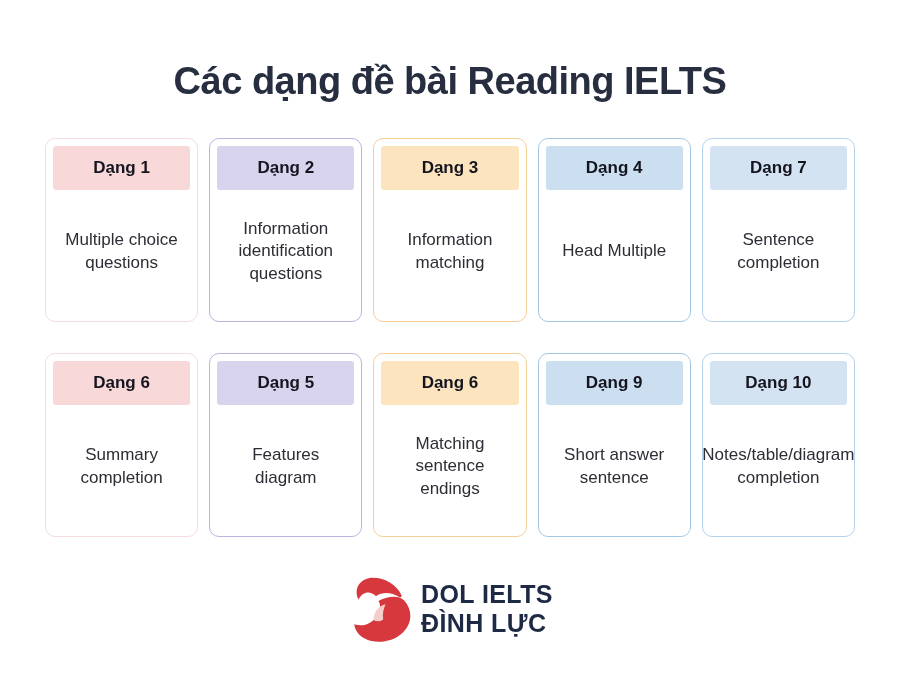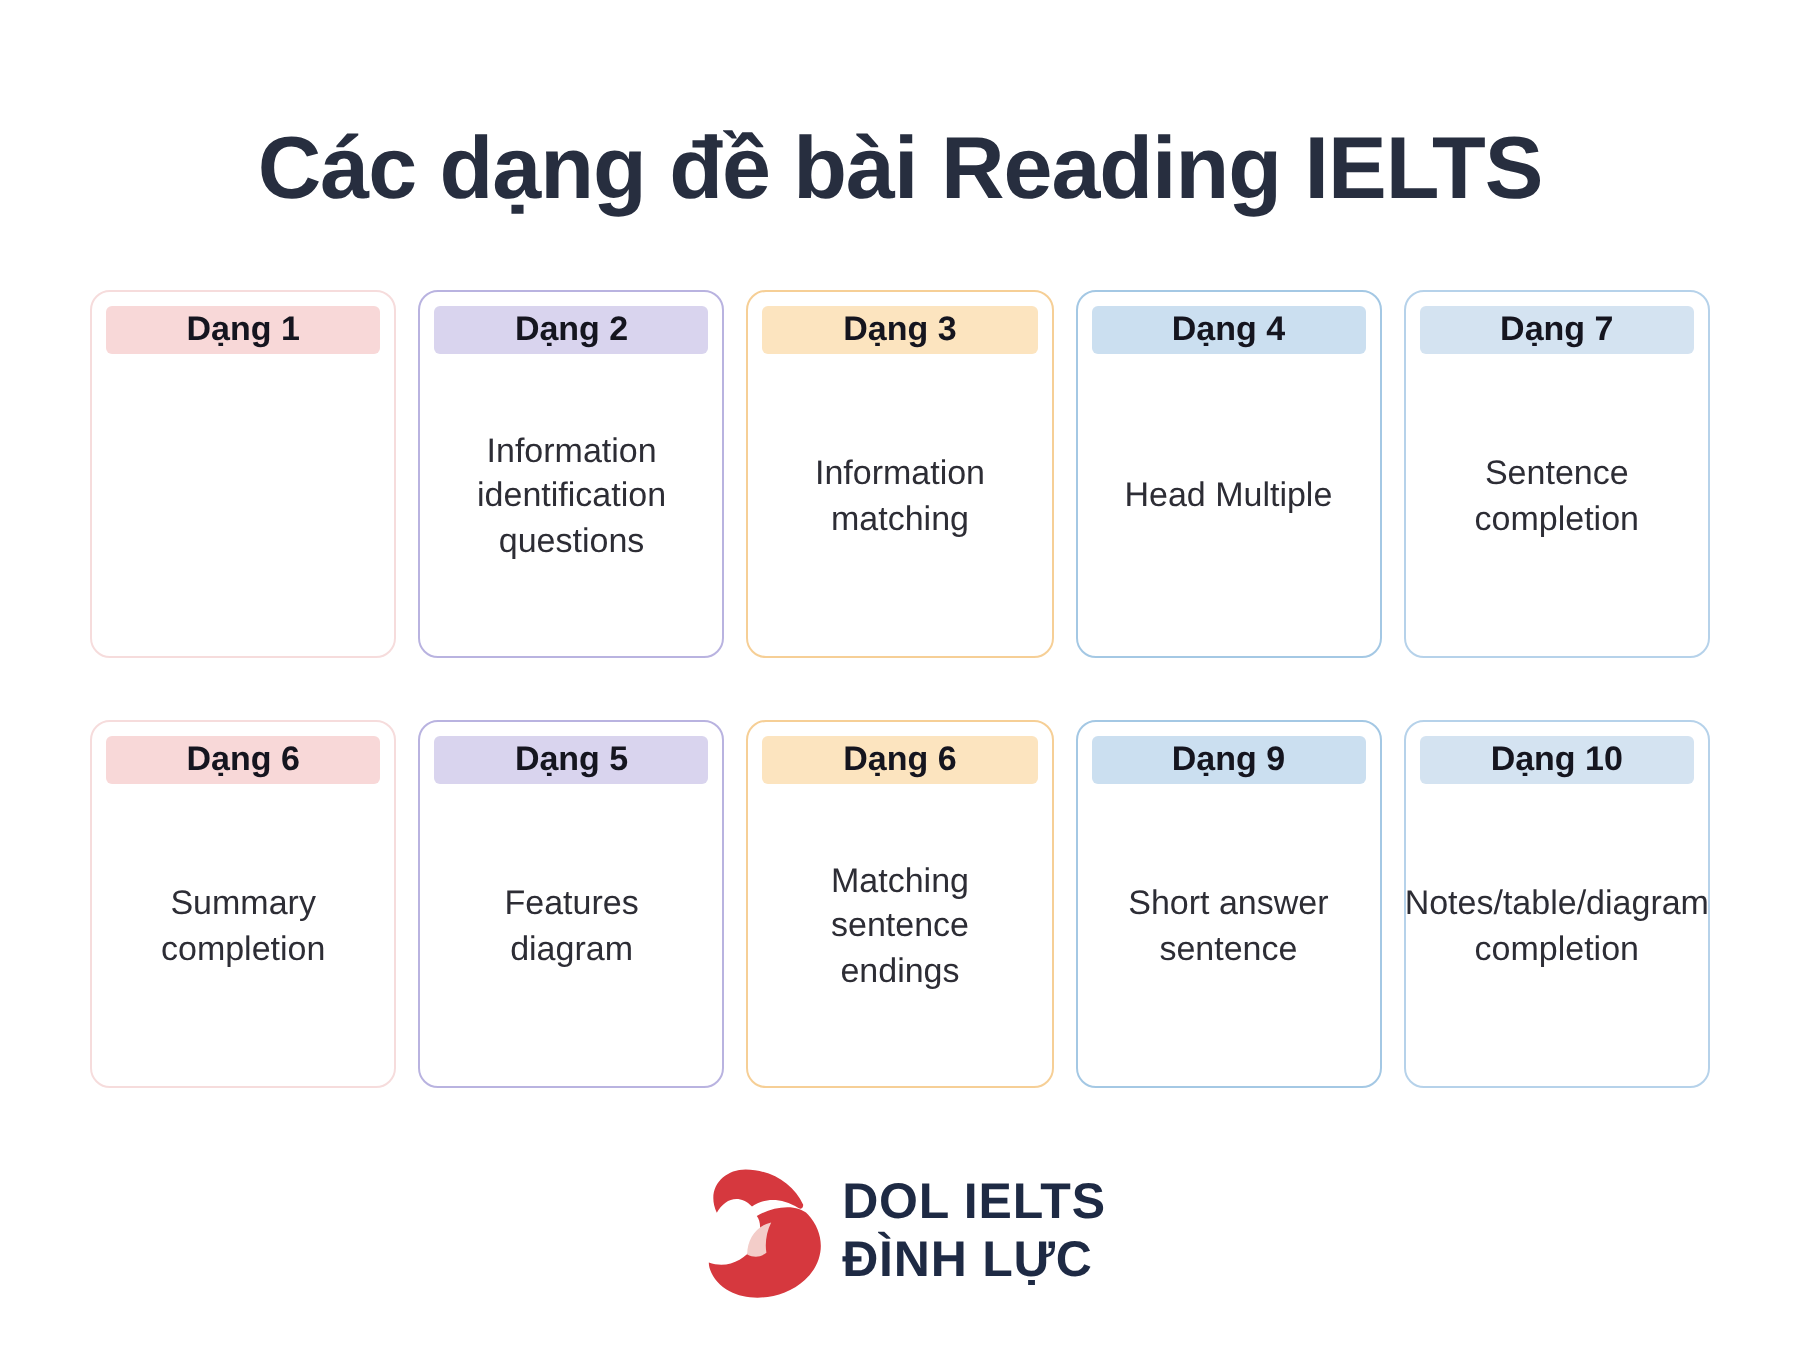--- a/index.html
+++ b/index.html
@@ -8,21 +8,21 @@
     width: 900px;
     height: 674px;
     margin: 0 auto;
     font-family: "Liberation Sans", "DejaVu Sans", sans-serif;
     overflow: hidden;
     position: relative;
   }
   .page-title {
     margin-top: 60px;
     text-align: center;
-    font-size: 44px;
+    font-size: 38px;
     font-weight: 800;
     letter-spacing: -0.5px;
     color: var(--title-color, #272e3f);
   }
   .cards-grid {
     margin-top: 35px;
     padding: 0 45px;
     display: grid;
     grid-template-columns: repeat(5, 1fr);
     column-gap: 11px;
@@ -32,21 +32,21 @@
     height: 184px;
     background: #ffffff;
     border: 1.5px solid var(--card-border, #ddd);
     border-radius: 10px;
     display: flex;
     flex-direction: column;
     overflow: hidden;
   }
   .card-header {
     margin: 7px 7px 0 7px;
-    height: 24px;
+    height: 44px;
     border-radius: 3px;
     background: var(--card-header-bg, #eee);
     display: flex;
     align-items: center;
     justify-content: center;
     font-size: 17px;
     font-weight: 700;
     color: #15151f;
   }
   .card-body {
@@ -78,20 +78,21 @@
 </style>
 </head>
 <body style="--title-color: #272e3f; --brand-color: #1e2a44; background: rgb(255, 255, 255);">
 
 <h1 class="page-title">Các dạng đề bài Reading IELTS</h1>
 
 <div class="cards-grid">
 
   <div class="card" style="--card-border: #f6dcdc; --card-header-bg: #f8d8d8;">
     <div class="card-header">Dạng 1</div>
+    <div class="card-body">Multiple choice questions</div>
   </div>
 
   <div class="card" style="--card-border: #b9b3e0; --card-header-bg: #d9d4ee;">
     <div class="card-header">Dạng 2</div>
     <div class="card-body">Information identification questions</div>
   </div>
 
   <div class="card" style="--card-border: #f6cf96; --card-header-bg: #fce4bf;">
     <div class="card-header">Dạng 3</div>
     <div class="card-body">Information matching</div>

